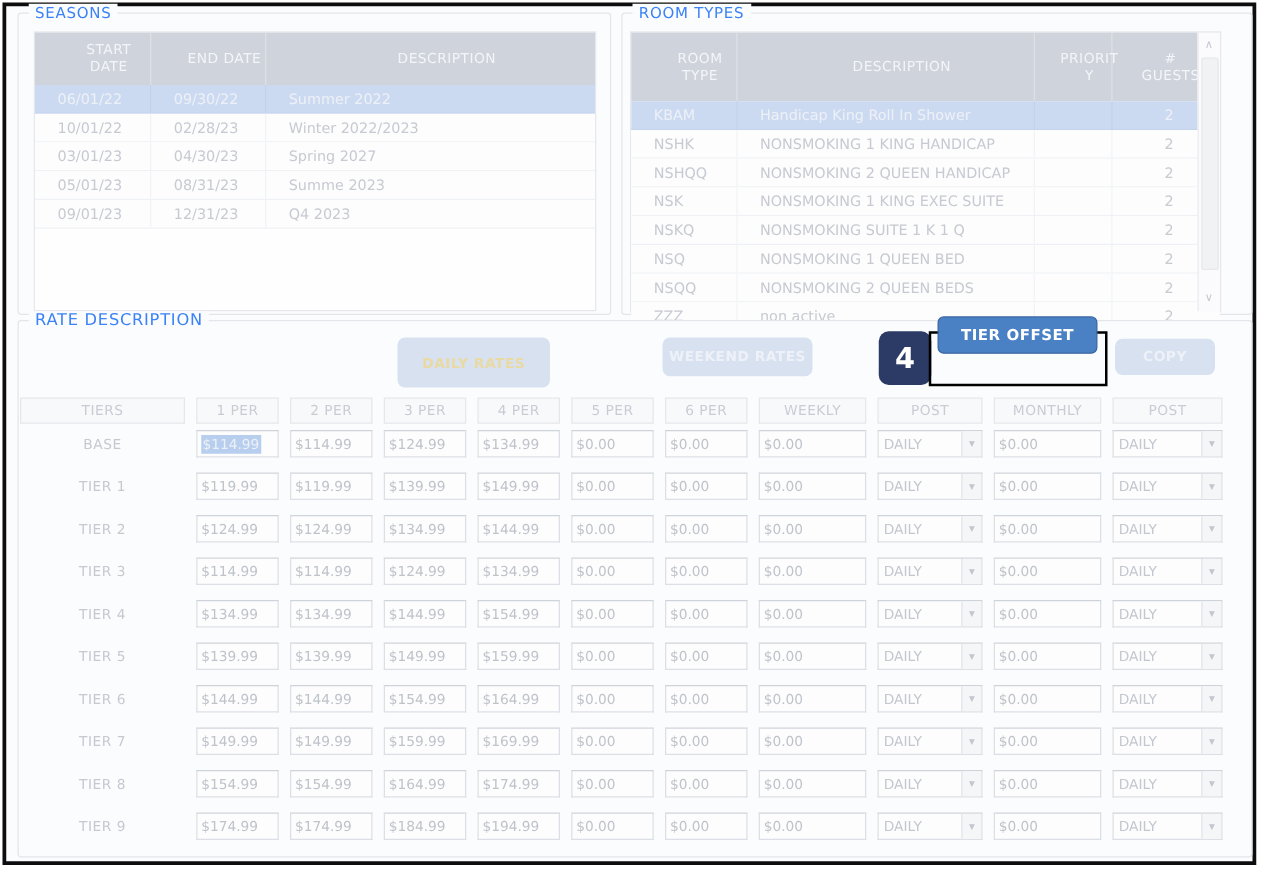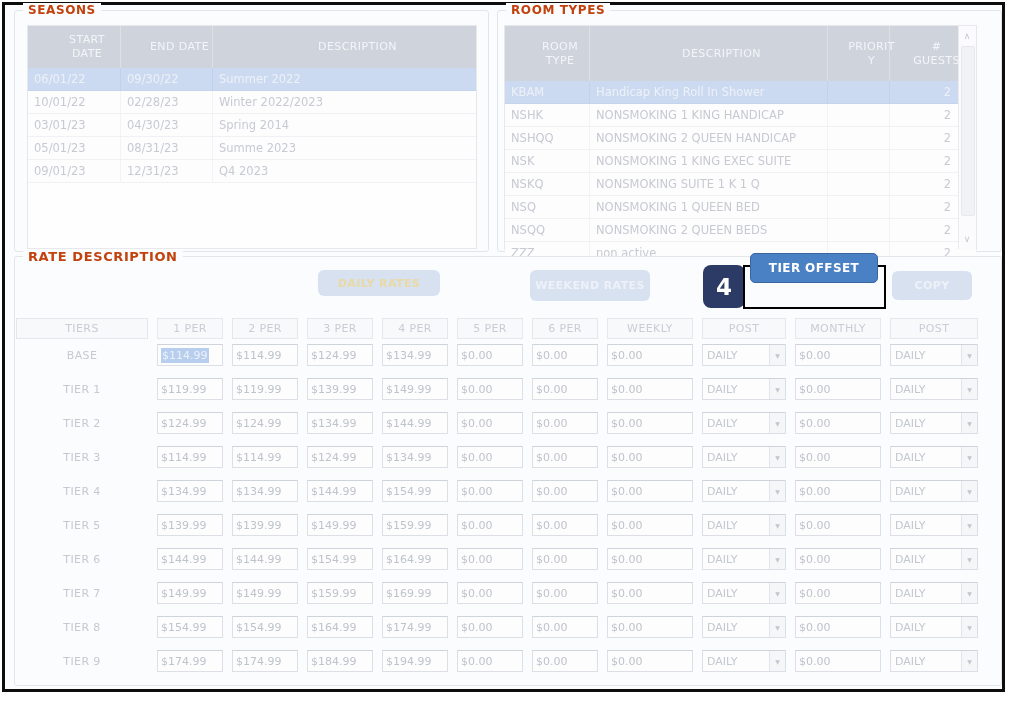--- a/index.html
+++ b/index.html
@@ -10,31 +10,31 @@
     -webkit-font-smoothing:antialiased;
   }
   #frame{
     position:absolute;left:2px;top:2px;width:997px;height:684px;
     border:3px solid #0d0d0d;background:#fbfcfe;
   }
   
   .group{position:absolute;border:1px solid #e2e5ea;border-radius:3px;background:#fbfcfe;}
   .legend{
     position:absolute;top:-8px;left:8px;background:#fbfcfe;padding:0 5px;
-    font-size:12px;font-weight:bold;color:#c2410c;letter-spacing:.6px;white-space:nowrap;
+    font-size:12px;font-weight:normal;color:#3b82f6;letter-spacing:.6px;white-space:nowrap;
   }
   .legend.big{font-size:13px;}
   
   .tbl{position:absolute;background:#fefefe;border:1px solid #e6e8ec;}
   .t-head{display:grid;background:#cfd4dc;color:#f3f5f8;font-size:11px;letter-spacing:.4px;}
   .t-head .t-cell{display:flex;align-items:center;justify-content:center;text-align:center;
     border-right:1px solid #dde1e7;white-space:pre-line;line-height:1.25;padding-left:26px;}
   .t-head .t-cell:last-child{border-right:none;}
   .t-row{display:grid;height:22px;font-size:11.5px;color:#c7cad1;border-bottom:1px solid #f0f1f4;background:#fdfdfe;}
-  .t-row .t-cell{display:flex;align-items:center;padding:0 6px;overflow:hidden;white-space:nowrap;
+  .t-row .t-cell{display:flex;align-items:center;padding:0 18px;overflow:hidden;white-space:nowrap;
     border-right:1px solid #f2f3f6;}
   .t-row .t-cell:last-child{border-right:none;}
   .t-row.sel{background:#ccdaf1;color:#edf1f7;border-bottom-color:#c4d4ee;}
   .t-row.sel .t-cell{border-right-color:#c2d2ec;}
   .t-cell.num{justify-content:flex-end;}
   
   .vscroll{position:absolute;top:0;right:0;width:17px;bottom:0;background:#fbfbfd;border-left:1px solid #ececf0;}
   .vs-arrow{position:absolute;left:0;width:16px;height:16px;display:flex;align-items:center;justify-content:center;
     color:#c4c8cf;font-size:9px;}
   .vs-thumb{position:absolute;left:2px;width:12px;background:#f1f2f4;border:1px solid #e6e8ec;border-radius:2px;}
@@ -85,21 +85,21 @@
             <div class="t-cell">Summer 2022</div>
           </div>
           <div class="t-row" style="grid-template-columns: 93px 92px 1fr;">
             <div class="t-cell">10/01/22</div>
             <div class="t-cell">02/28/23</div>
             <div class="t-cell">Winter 2022/2023</div>
           </div>
           <div class="t-row" style="grid-template-columns: 93px 92px 1fr;">
             <div class="t-cell">03/01/23</div>
             <div class="t-cell">04/30/23</div>
-            <div class="t-cell">Spring 2014</div>
+            <div class="t-cell">Spring 2027</div>
           </div>
           <div class="t-row" style="grid-template-columns: 93px 92px 1fr;">
             <div class="t-cell">05/01/23</div>
             <div class="t-cell">08/31/23</div>
             <div class="t-cell">Summe 2023</div>
           </div>
           <div class="t-row" style="grid-template-columns: 93px 92px 1fr;">
             <div class="t-cell">09/01/23</div>
             <div class="t-cell">12/31/23</div>
             <div class="t-cell">Q4 2023</div>
@@ -175,21 +175,21 @@
         <div class="vs-thumb" style="top:20px;height:168px;"></div>
         <div class="vs-arrow" style="bottom:2px;">∨</div>
       </div>
     </div>
   </div>
 
   <div class="group" style="left:9px;top:251px;width:986px;height:428px;">
     <div class="legend big">RATE DESCRIPTION</div>
   </div>
 
-  <div class="btn pale-yellow" style="left:313px;top:265px;width:122px;height:26px;">DAILY RATES</div>
+  <div class="btn pale-yellow" style="left:313px;top:265px;width:122px;height:40px;">DAILY RATES</div>
   <div class="btn pale" style="left:525px;top:265px;width:120px;height:31px;">WEEKEND RATES</div>
 
   <div class="step-badge" style="left:698px;top:260px;width:42px;height:43px;">4</div>
   <div class="hl-frame" style="left:738px;top:260px;width:139px;height:40px;"></div>
   <div class="btn primary" style="left:745px;top:248px;width:126px;height:28px;">TIER OFFSET</div>
 
   <div class="btn pale" style="left:887px;top:266px;width:80px;height:29px;">COPY</div>
 
   <div class="rate-grid">
     <div class="rg-row rg-header">

